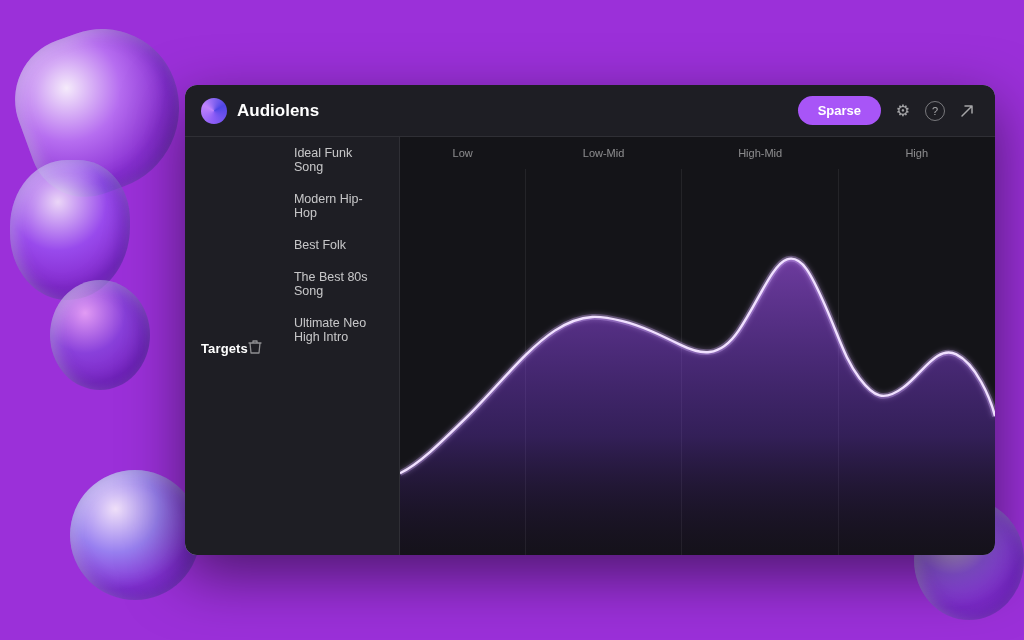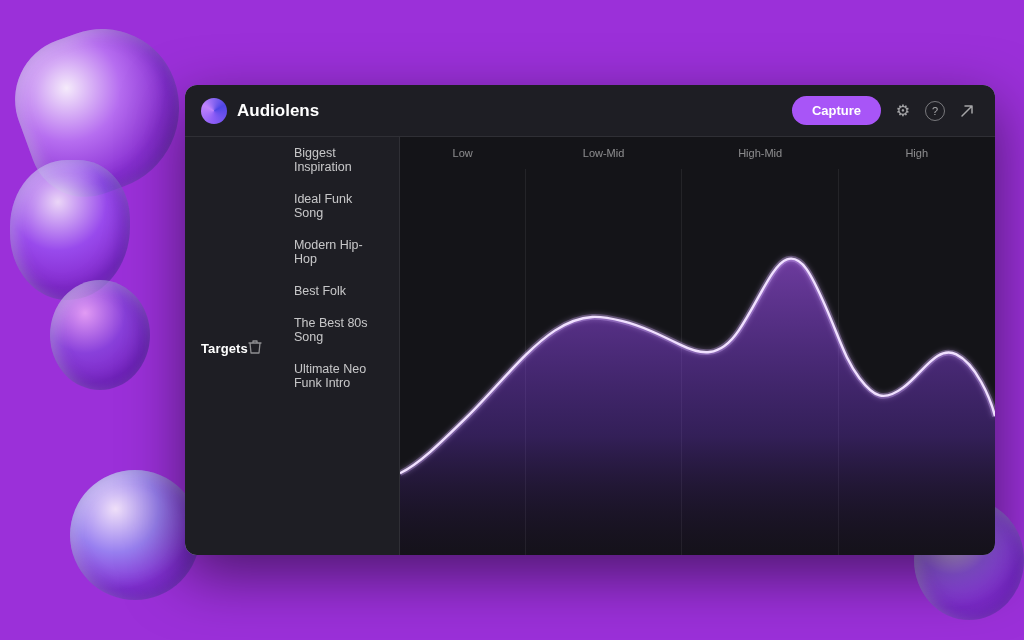--- a/index.html
+++ b/index.html
@@ -249,21 +249,21 @@
   <div class="bubble bubble-3"></div>
   <div class="bubble bubble-4"></div>
   <div class="bubble bubble-5"></div>
 </div>
 
 <div class="app-window">
 
   <div class="titlebar">
     <div class="app-logo"></div>
     <span class="app-title">Audiolens</span>
-    <button class="capture-btn">Capture</button>
+    <button class="capture-btn">Sparse</button>
     <div class="titlebar-icons">
       <div class="titlebar-icon">⚙</div>
       <div class="titlebar-icon" style="border:1px solid rgba(255,255,255,0.4); border-radius:50%; width:20px; height:20px; font-size:11px;">?</div>
       <div class="titlebar-icon">
         <svg width="18" height="18" viewBox="0 0 18 18" fill="none">
           <path d="M4 14L14 4M14 4H7M14 4V11" stroke="rgba(255,255,255,0.6)" stroke-width="1.5" stroke-linecap="round" stroke-linejoin="round"></path>
         </svg>
       </div>
     </div>
   </div>
@@ -273,26 +273,25 @@
     <div class="sidebar">
       <div class="sidebar-header">
         <span class="sidebar-title">Targets</span>
         <span class="delete-icon">
           <svg width="14" height="16" viewBox="0 0 14 16" fill="none">
             <path d="M1 4h12M5 4V2h4v2M2 4l1 10h8l1-10" stroke="rgba(255,255,255,0.5)" stroke-width="1.3" stroke-linecap="round" stroke-linejoin="round"></path>
           </svg>
         </span>
       </div>
       <ul class="sidebar-list" id="sidebar-list">
-          <li class="">Biggest Inspiration</li>
           <li class="">Ideal Funk Song</li>
           <li class="">Modern Hip-Hop</li>
           <li class="">Best Folk</li>
           <li class="">The Best 80s Song</li>
-          <li class="">Ultimate Neo Funk Intro</li>
+          <li class="">Ultimate Neo High Intro</li>
         </ul>
     </div>
 
     <div class="chart-area">
 
       <div class="chart-header" id="chart-header">
           <div class="chart-col-label" style="flex: 0.8 1 0%; text-align: right;">Low</div>
           <div class="chart-col-label">Low-Mid</div>
           <div class="chart-col-label">High-Mid</div>
           <div class="chart-col-label">High</div>

